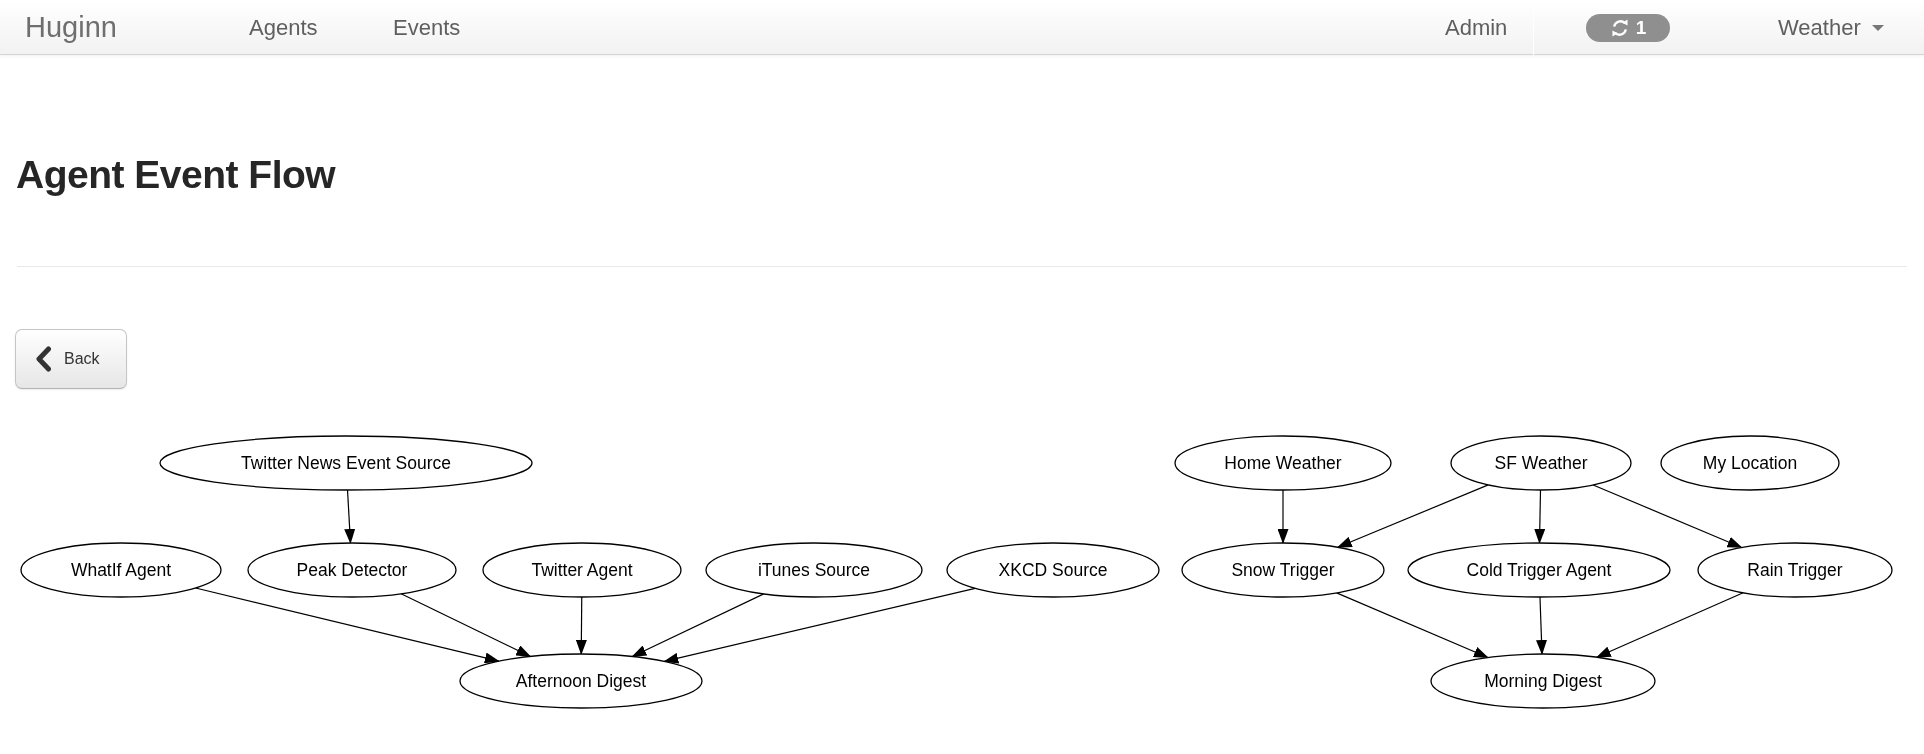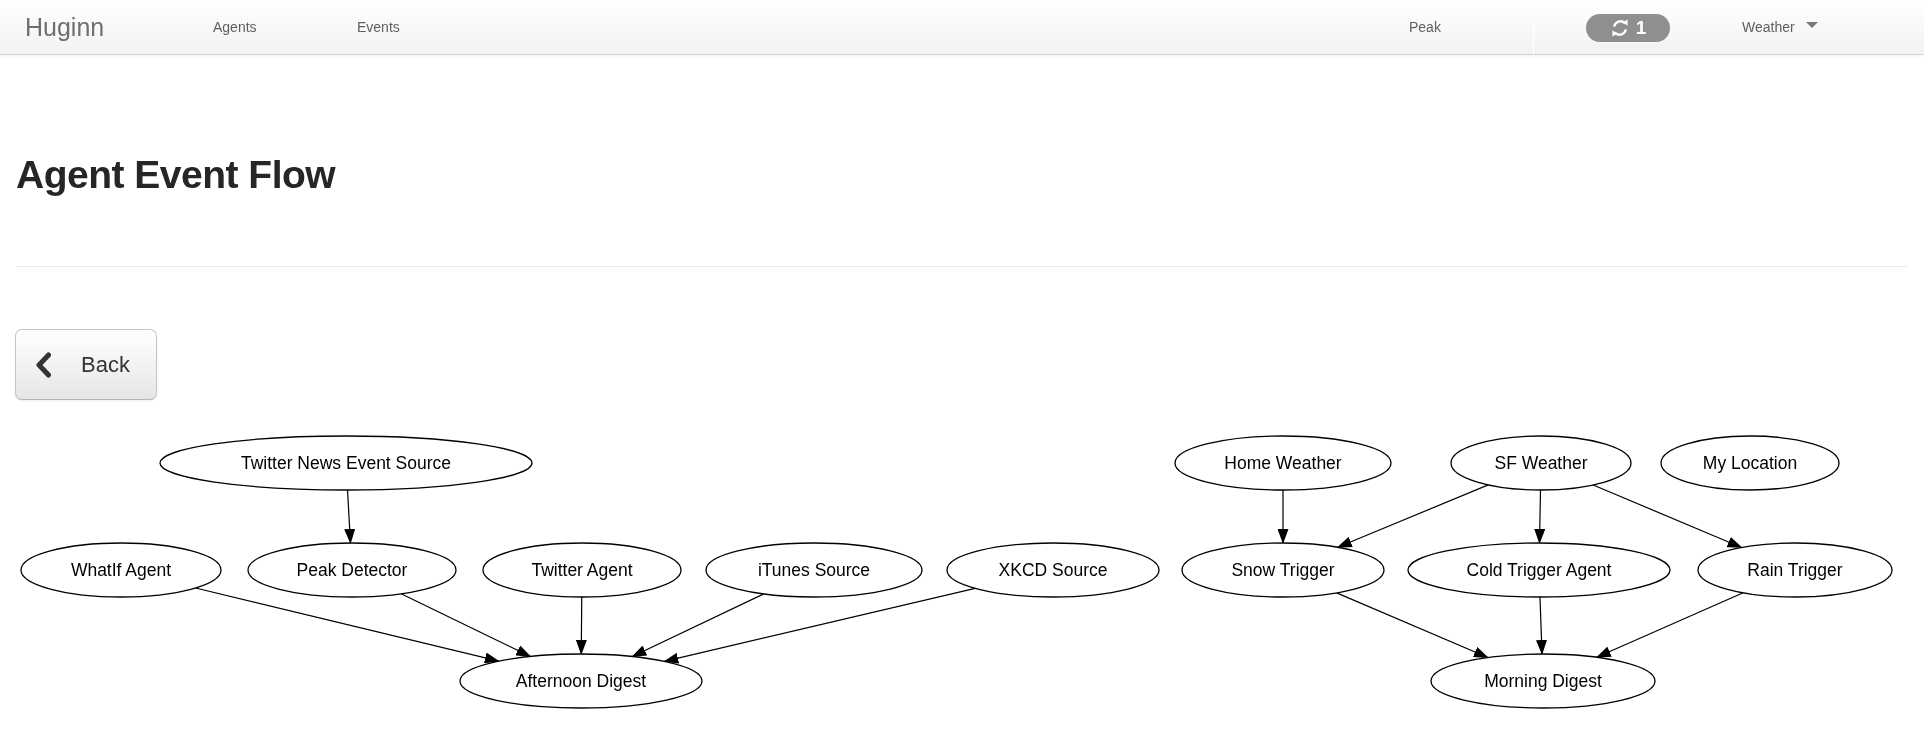--- a/index.html
+++ b/index.html
@@ -8,22 +8,22 @@
 
   
   .navbar {
     position: absolute; top: 0; left: 0; width: 1924px; height: 55px;
     background: linear-gradient(#ffffff, #f2f2f2);
     border-bottom: 1px solid #d4d4d4;
     box-shadow: 0 1px 4px rgba(0,0,0,0.065);
     z-index: 10;
   }
   .navbar .nav-abs { position: absolute; top: 0; height: 55px; line-height: 55px; display: block; text-decoration: none; }
-  .brand { left: 25px; font-size: 25px; color: var(--brand-text, #6f6f6f); }
-  .nav-link { font-size: 14px; color: var(--navbar-link, #5f5f5f); }
+  .brand { left: 25px; font-size: 29px; color: var(--brand-text, #6f6f6f); }
+  .nav-link { font-size: 22px; color: var(--navbar-link, #5f5f5f); margin-left: 36px; }
   .nav-agents { left: 213px; }
   .nav-events { left: 357px; text-align: right; }
   .nav-admin  { left: 1409px; }
   .nav-divider { position: absolute; top: 0; left: 1533px; width: 1px; height: 55px; background: #e7e7e7; border-right: 1px solid #ffffff; }
   .queue-wrap { position: absolute; top: 0; left: 1586px; height: 55px; display: flex; align-items: center; cursor: pointer; }
   .queue-pill {
     width: 84px; height: 28px; border-radius: 15px;
     background: var(--badge-bg, #8f8f8f);
     display: flex; align-items: center; justify-content: center; gap: 6px;
     color: #ffffff; font-size: 19px; font-weight: bold;
@@ -40,24 +40,24 @@
   .page-title {
     position: absolute; left: 16px; top: 150px;
     font-size: 39px; font-weight: bold; letter-spacing: -0.5px;
     color: var(--page-title, #262626); line-height: 1.3;
   }
   .title-rule {
     position: absolute; left: 17px; top: 266px; width: 1890px; height: 0;
     border: none; border-top: 1px solid #e9e9e9;
   }
   .back-btn {
-    position: absolute; left: 15px; top: 329px; height: 71px;
-    display: inline-flex; align-items: center; gap: 30px;
+    position: absolute; left: 15px; top: 329px; height: 60px;
+    display: inline-flex; align-items: center; gap: 13px;
     padding: 0 26px 0 19px;
-    font-family: inherit; font-size: 22px; color: var(--button-text, #333333);
+    font-family: inherit; font-size: 16px; color: var(--button-text, #333333);
     background: linear-gradient(#ffffff, #e6e6e6);
     border: 1px solid #c5c5c5; border-bottom-color: #b3b3b3;
     border-radius: 7px;
     box-shadow: inset 0 1px 0 rgba(255,255,255,0.6), 0 1px 2px rgba(0,0,0,0.08);
     cursor: pointer;
   }
 
   
   .graph-svg { position: absolute; left: 0; top: 408px; width: 1924px; height: 346px; }
   .graph-svg ellipse { fill: #ffffff; stroke: var(--graph-stroke, #000000); stroke-width: 1.3; }
@@ -65,21 +65,21 @@
   .graph-svg line { stroke: var(--graph-stroke, #000000); stroke-width: 1.2; }
   .graph-svg g { cursor: pointer; }
 </style>
 </head>
 <body>
 
 <div class="navbar">
   <a class="nav-abs brand" href="#">Huginn</a>
   <a class="nav-abs nav-link nav-agents" href="#">Agents</a>
   <a class="nav-abs nav-link nav-events" href="#">Events</a>
-  <a class="nav-abs nav-link nav-admin" href="#">Peak</a>
+  <a class="nav-abs nav-link nav-admin" href="#">Admin</a>
   <div class="nav-divider"></div>
 
   <div class="queue-wrap">
     <div class="queue-pill">
       <span style="display:inline-flex;">
         <svg width="20" height="20" viewBox="0 0 20 20">
           <path d="M4.2 8.6 A6.3 6.3 0 0 1 14.9 5.2" fill="none" stroke="#ffffff" stroke-width="2.3"></path>
           <polygon points="17.5,1.6 17.6,7.6 12.4,4.8" fill="#ffffff"></polygon>
           <path d="M15.8 11.4 A6.3 6.3 0 0 1 5.1 14.8" fill="none" stroke="#ffffff" stroke-width="2.3"></path>
           <polygon points="2.5,18.4 2.4,12.4 7.6,15.2" fill="#ffffff"></polygon>

